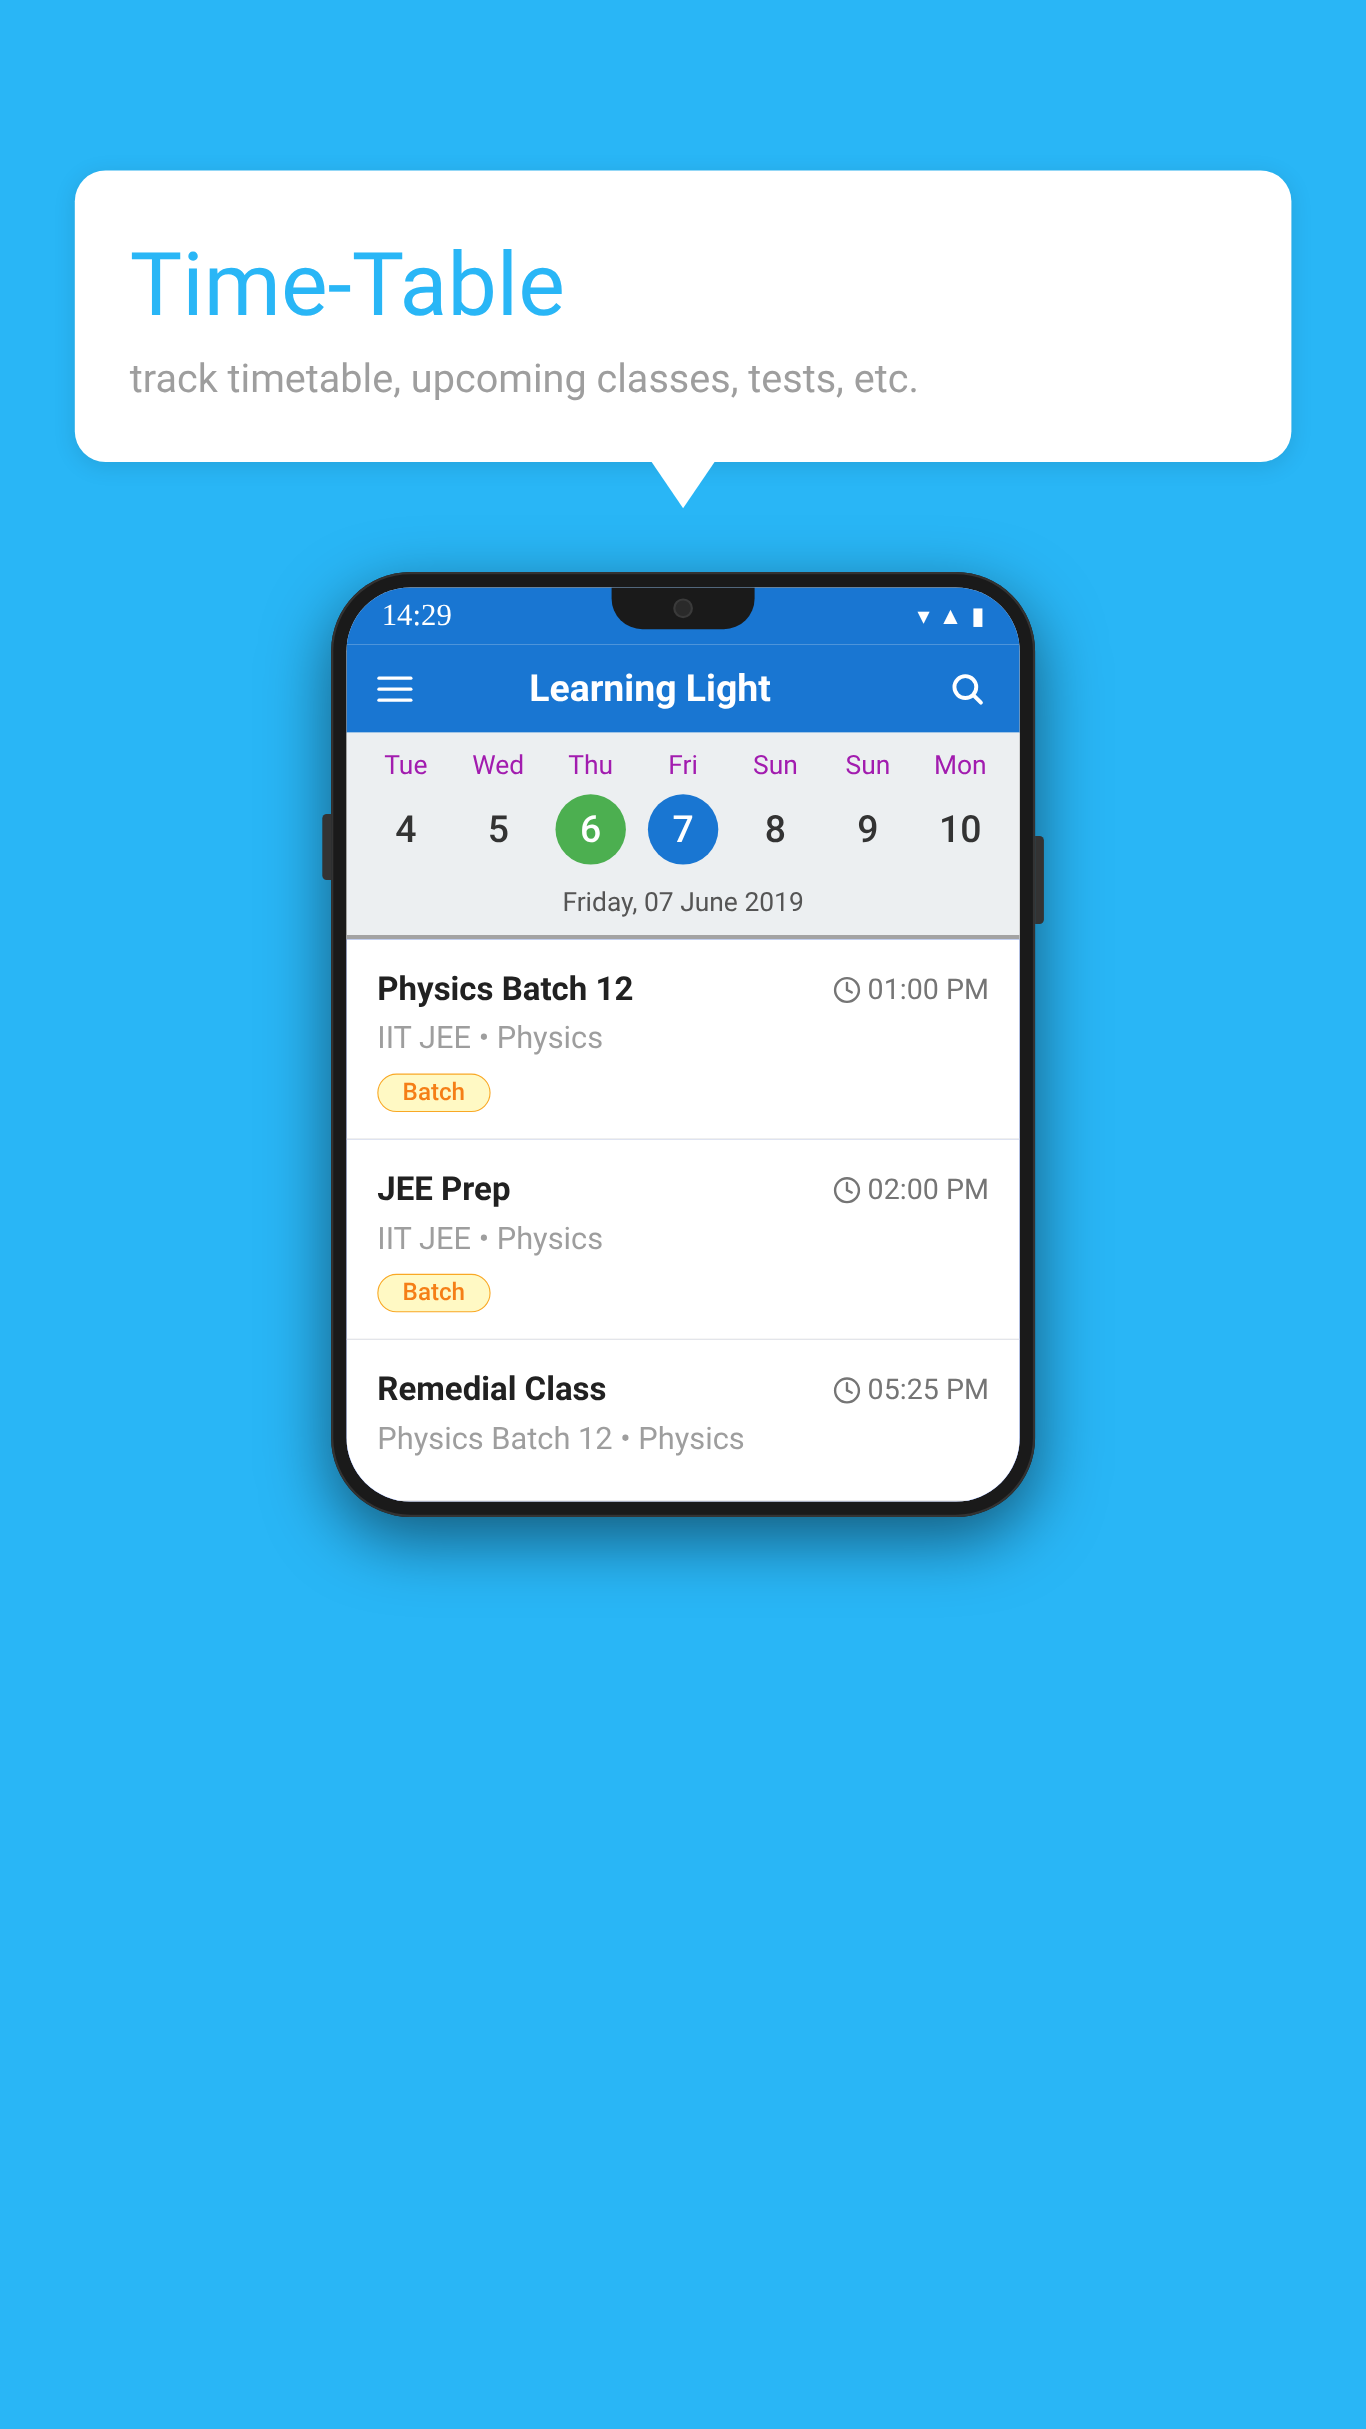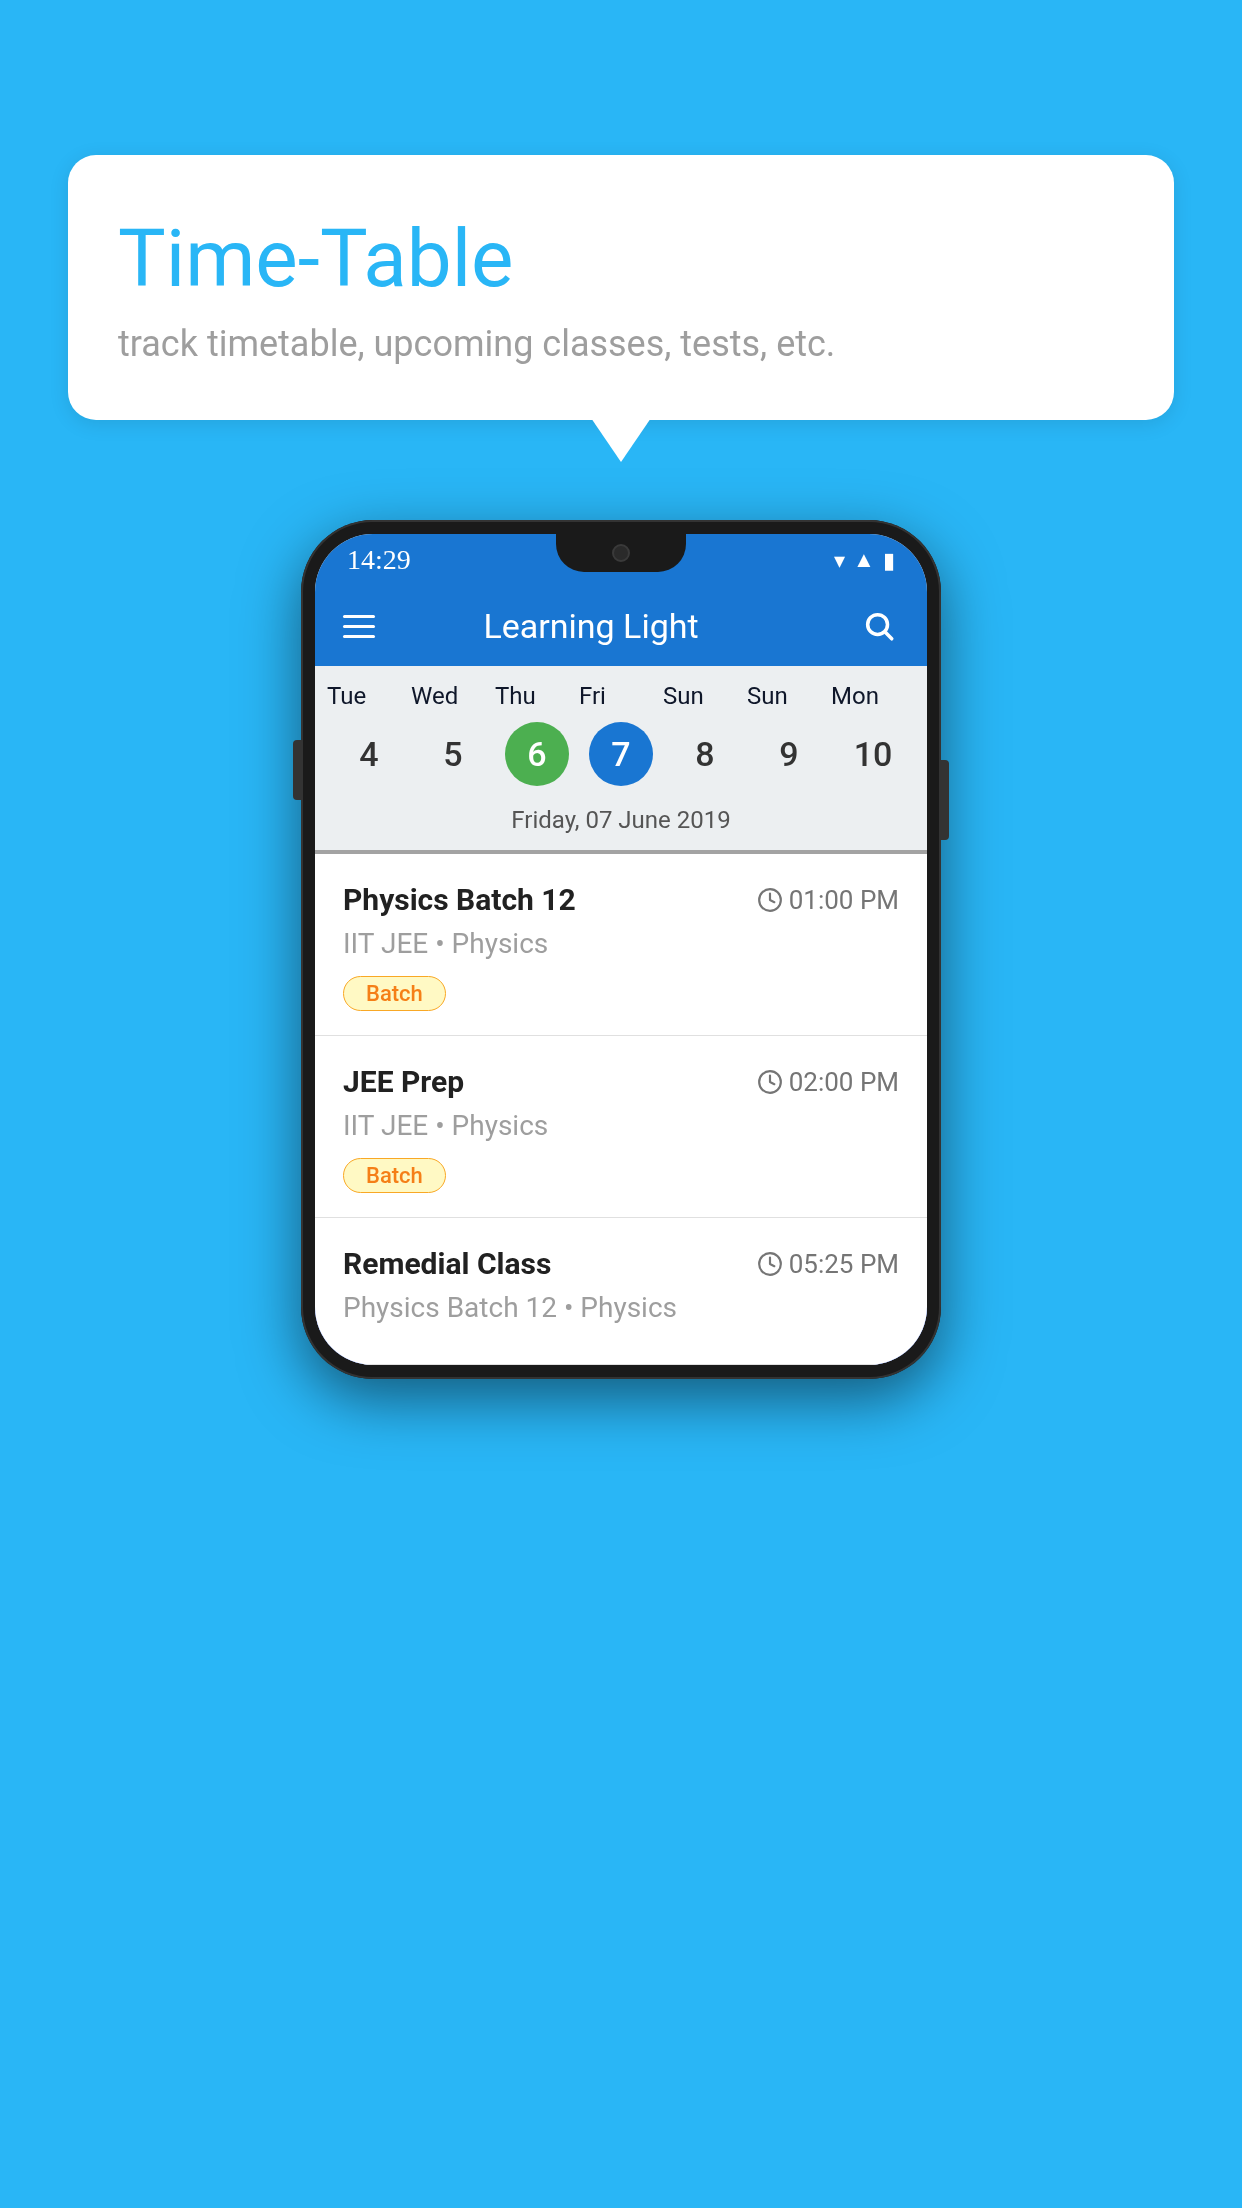--- a/index.html
+++ b/index.html
@@ -163,21 +163,21 @@
       height: 80px;
       display: flex;
       align-items: center;
       padding: 0 28px;
       gap: 24px;
     }
 
     .app-bar-title {
       color: white;
       font-size: 34px;
-      font-weight: 400;
+      font-weight: 700;
       flex: 1;
       text-align: center;
       margin-left: -52px;
     }
 
     .hamburger-icon {
       display: flex;
       flex-direction: column;
       gap: 7px;
       cursor: pointer;
@@ -205,23 +205,23 @@
       padding: 0;
     }
 
     .calendar-days-row {
       display: grid;
       grid-template-columns: repeat(7, 1fr);
       padding: 16px 12px 8px 12px;
     }
 
     .calendar-day-name {
-      text-align: left;
+      text-align: center;
       font-size: 24px;
-      color: #0f172a;
+      color: #a21caf;
       font-weight: 400;
     }
 
     .calendar-dates-row {
       display: grid;
       grid-template-columns: repeat(7, 1fr);
       padding: 4px 12px 16px 12px;
     }
 
     .calendar-date {

